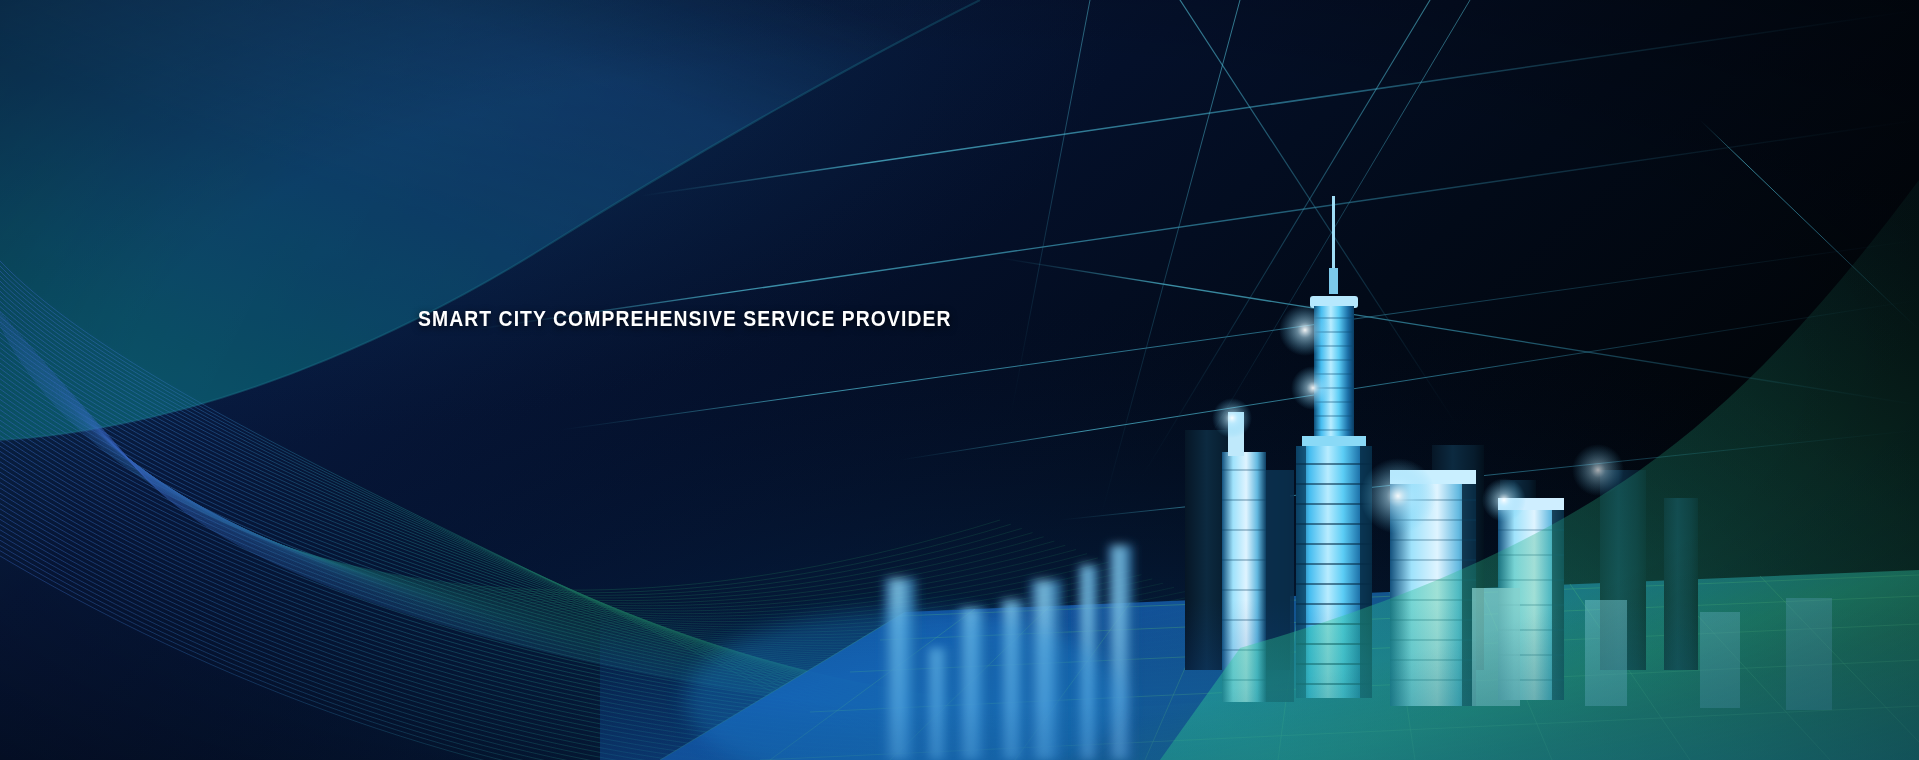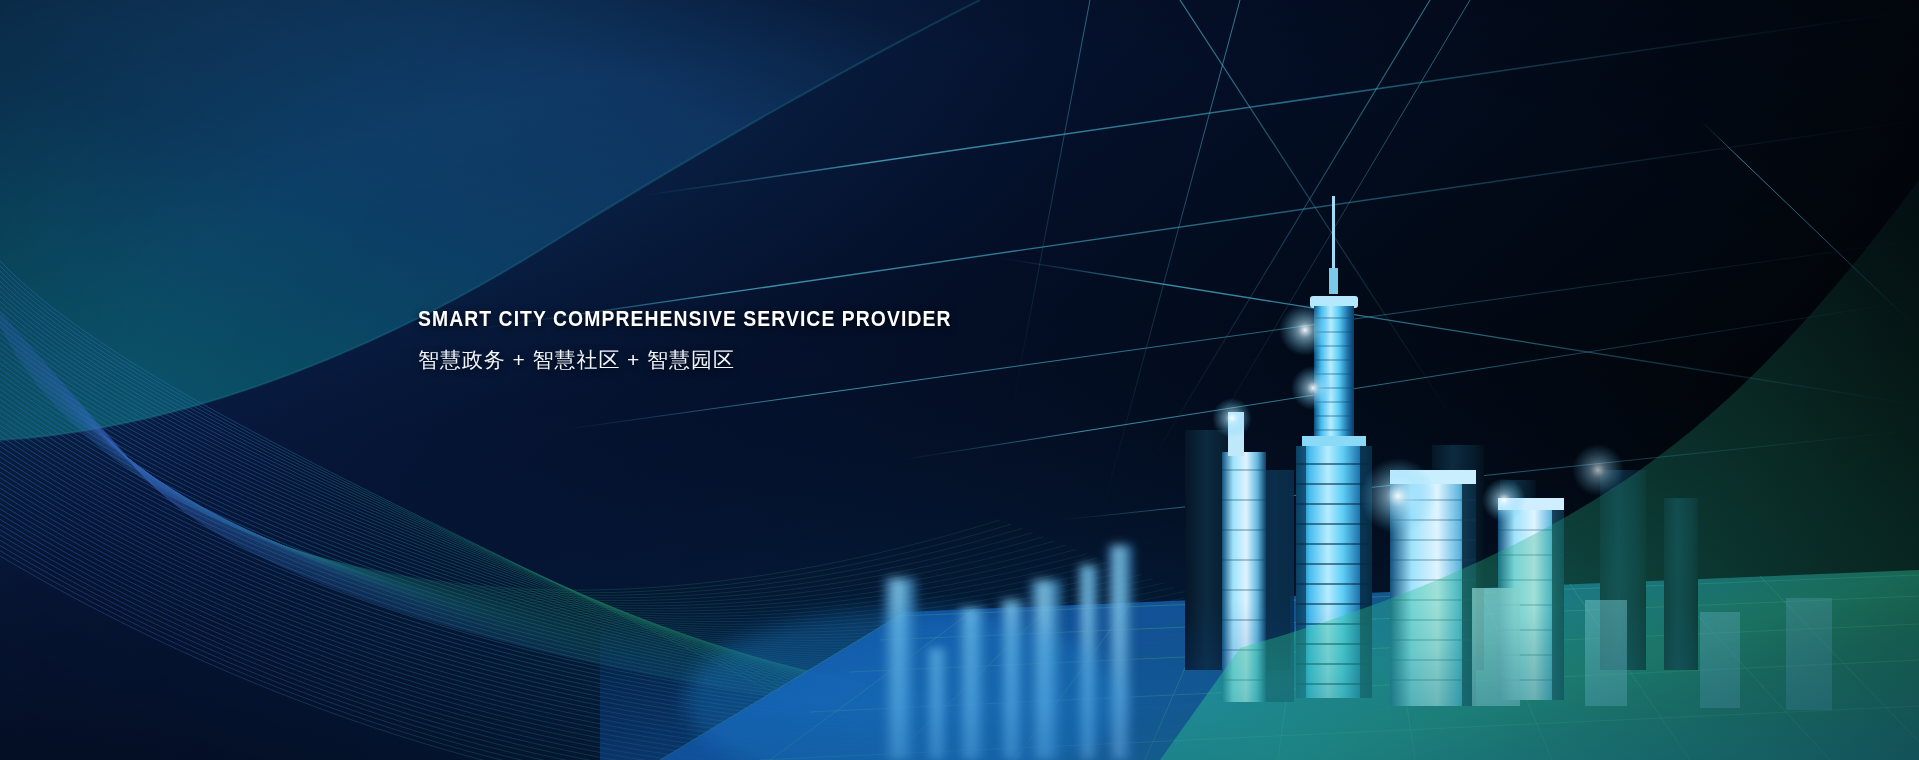--- a/index.html
+++ b/index.html
@@ -518,16 +518,15 @@
           <stop offset="0.55" stop-color="#000000" stop-opacity="0"></stop>
           <stop offset="1" stop-color="#000000" stop-opacity="0.42"></stop>
         </radialGradient>
       </defs>
       <rect x="0" y="0" width="1919" height="760" fill="url(#gVig)"></rect>
     </svg>
   </div>
 
   <div class="copy">
     <div class="eyebrow">SMART CITY COMPREHENSIVE SERVICE PROVIDER</div>
-    <div class="subline">智慧政务 + 智慧社区 + 智慧园区</div>
   </div>
 
 </div>
 
 </body></html>

